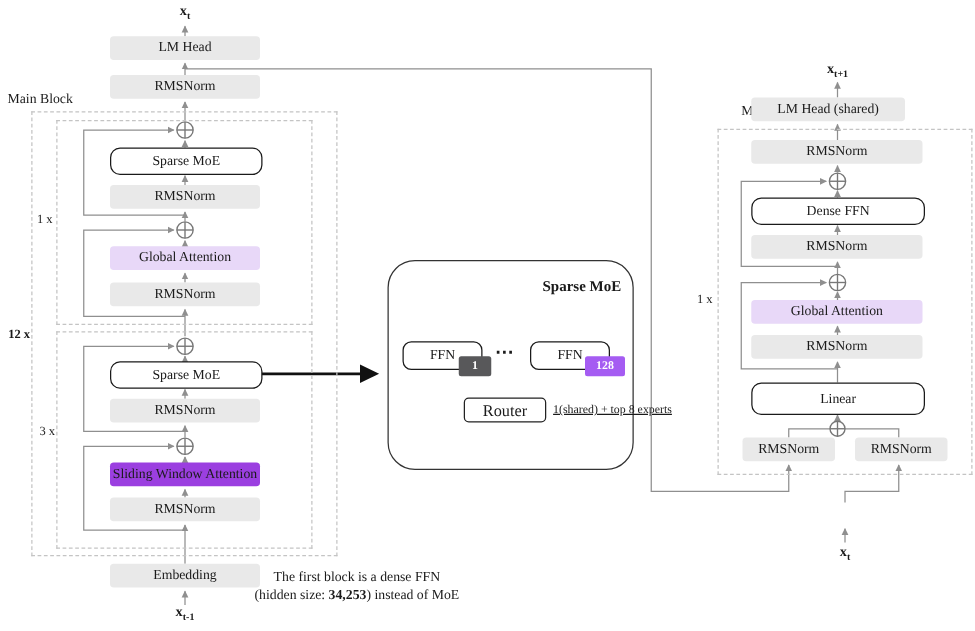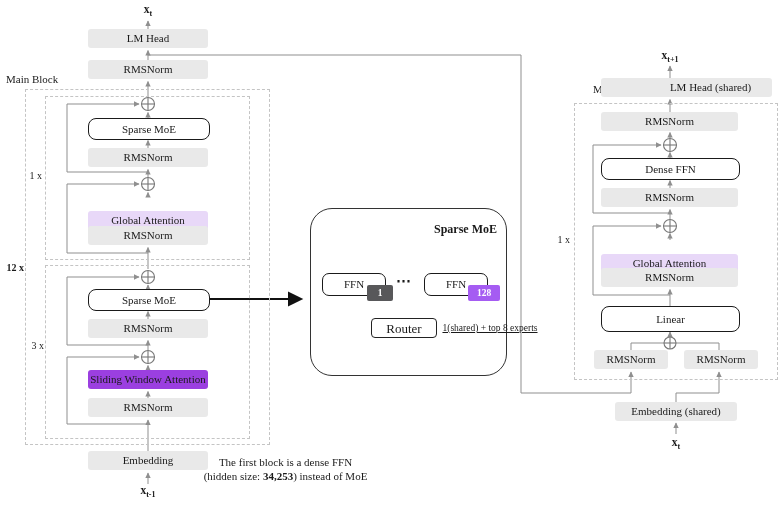--- a/index.html
+++ b/index.html
@@ -2,21 +2,21 @@
 <html><head>
 <meta charset="utf-8">
 <style>
   html,body{margin:0;padding:0;background:#fff;}
   #stage{position:relative;width:780px;height:505px;background:#fff;overflow:hidden;
          font-family:"Liberation Serif", serif;color:#1a1a1a;}
   #wires{position:absolute;left:0;top:0;width:780px;height:505px;}
   .box{position:absolute;display:flex;align-items:center;justify-content:center;
        font-size:11px;line-height:1;white-space:nowrap;}
   .gray{background:#e9e9e9;border-radius:3px;}
-  .lavender{background:#e8d8f8;border-radius:3px;margin-top:14px;}
+  .lavender{background:#e8d8f8;border-radius:3px;}
   .swa{background:#9b3fe0;border-radius:3px;}
   .white-op{background:#fff;border:1.5px solid #1a1a1a;border-radius:8px;}
   .router{background:#fff;border:1.3px solid #222;border-radius:4px;}
   .badge{position:absolute;display:flex;align-items:center;justify-content:center;
          color:#fff;font-size:9.5px;font-weight:bold;border-radius:2px;}
   .badge-dark{background:#58585a;}
   .badge-purple{background:#a55cf2;}
   .dashed{position:absolute;border:1px dashed #c4c4c4;}
   .lbl{position:absolute;font-size:11px;line-height:1.2;white-space:nowrap;}
   .rep{position:absolute;font-size:10px;text-align:right;white-space:nowrap;}
@@ -190,27 +190,26 @@
   <div class="box white-op" style="left:424px;top:273px;width:62px;height:21px;border-width:1.3px;border-radius:7px;">FFN</div>
   <div class="badge badge-dark" style="left:367px;top:285px;width:26px;height:16px;">1</div>
   <div class="badge badge-purple" style="left:468px;top:285px;width:32px;height:16px;">128</div>
   <div class="dots" style="left:390px;top:272px;width:28px;">⋯</div>
   <div class="note" style="left:428px;top:323px;width:124px;text-decoration:underline;">1(shared) + top 8 experts</div>
   <div class="box router" style="left:371px;top:318px;width:64px;height:18px;font-size:13px;">Router</div>
 
   <div class="var" style="left:648px;top:49px;width:44px;">
     <span>x</span><sub>t+1</sub>
   </div>
-  <div class="box gray" style="left:601px;top:78px;width:123px;height:19px;padding-left:48px;">LM Head (shared)</div>
+  <div class="box gray" style="left:601px;top:78px;width:123px;height:19px;">LM Head (shared)</div>
   <div class="box gray" style="left:601px;top:112px;width:137px;height:19px;">RMSNorm</div>
   <div class="box white-op" style="left:601px;top:158px;width:137px;height:20px;">Dense FFN</div>
   <div class="box gray" style="left:601px;top:188px;width:137px;height:19px;">RMSNorm</div>
   <div class="box lavender" style="left:601px;top:240px;width:137px;height:19px;">Global Attention</div>
   <div class="box gray" style="left:601px;top:268px;width:137px;height:19px;">RMSNorm</div>
   <div class="box white-op" style="left:601px;top:306px;width:137px;height:24px;">Linear</div>
   <div class="box gray" style="left:594px;top:350px;width:74px;height:19px;">RMSNorm</div>
   <div class="box gray" style="left:684px;top:350px;width:74px;height:19px;">RMSNorm</div>
-  <div class="box gray" style="left:615px;top:402px;width:122px;height:19px;">Embedding (shared)</div>
   <div class="var" style="left:656px;top:436px;width:40px;">
     <span>x</span><sub>t</sub>
   </div>
 
 </div>
 
 </body></html>

